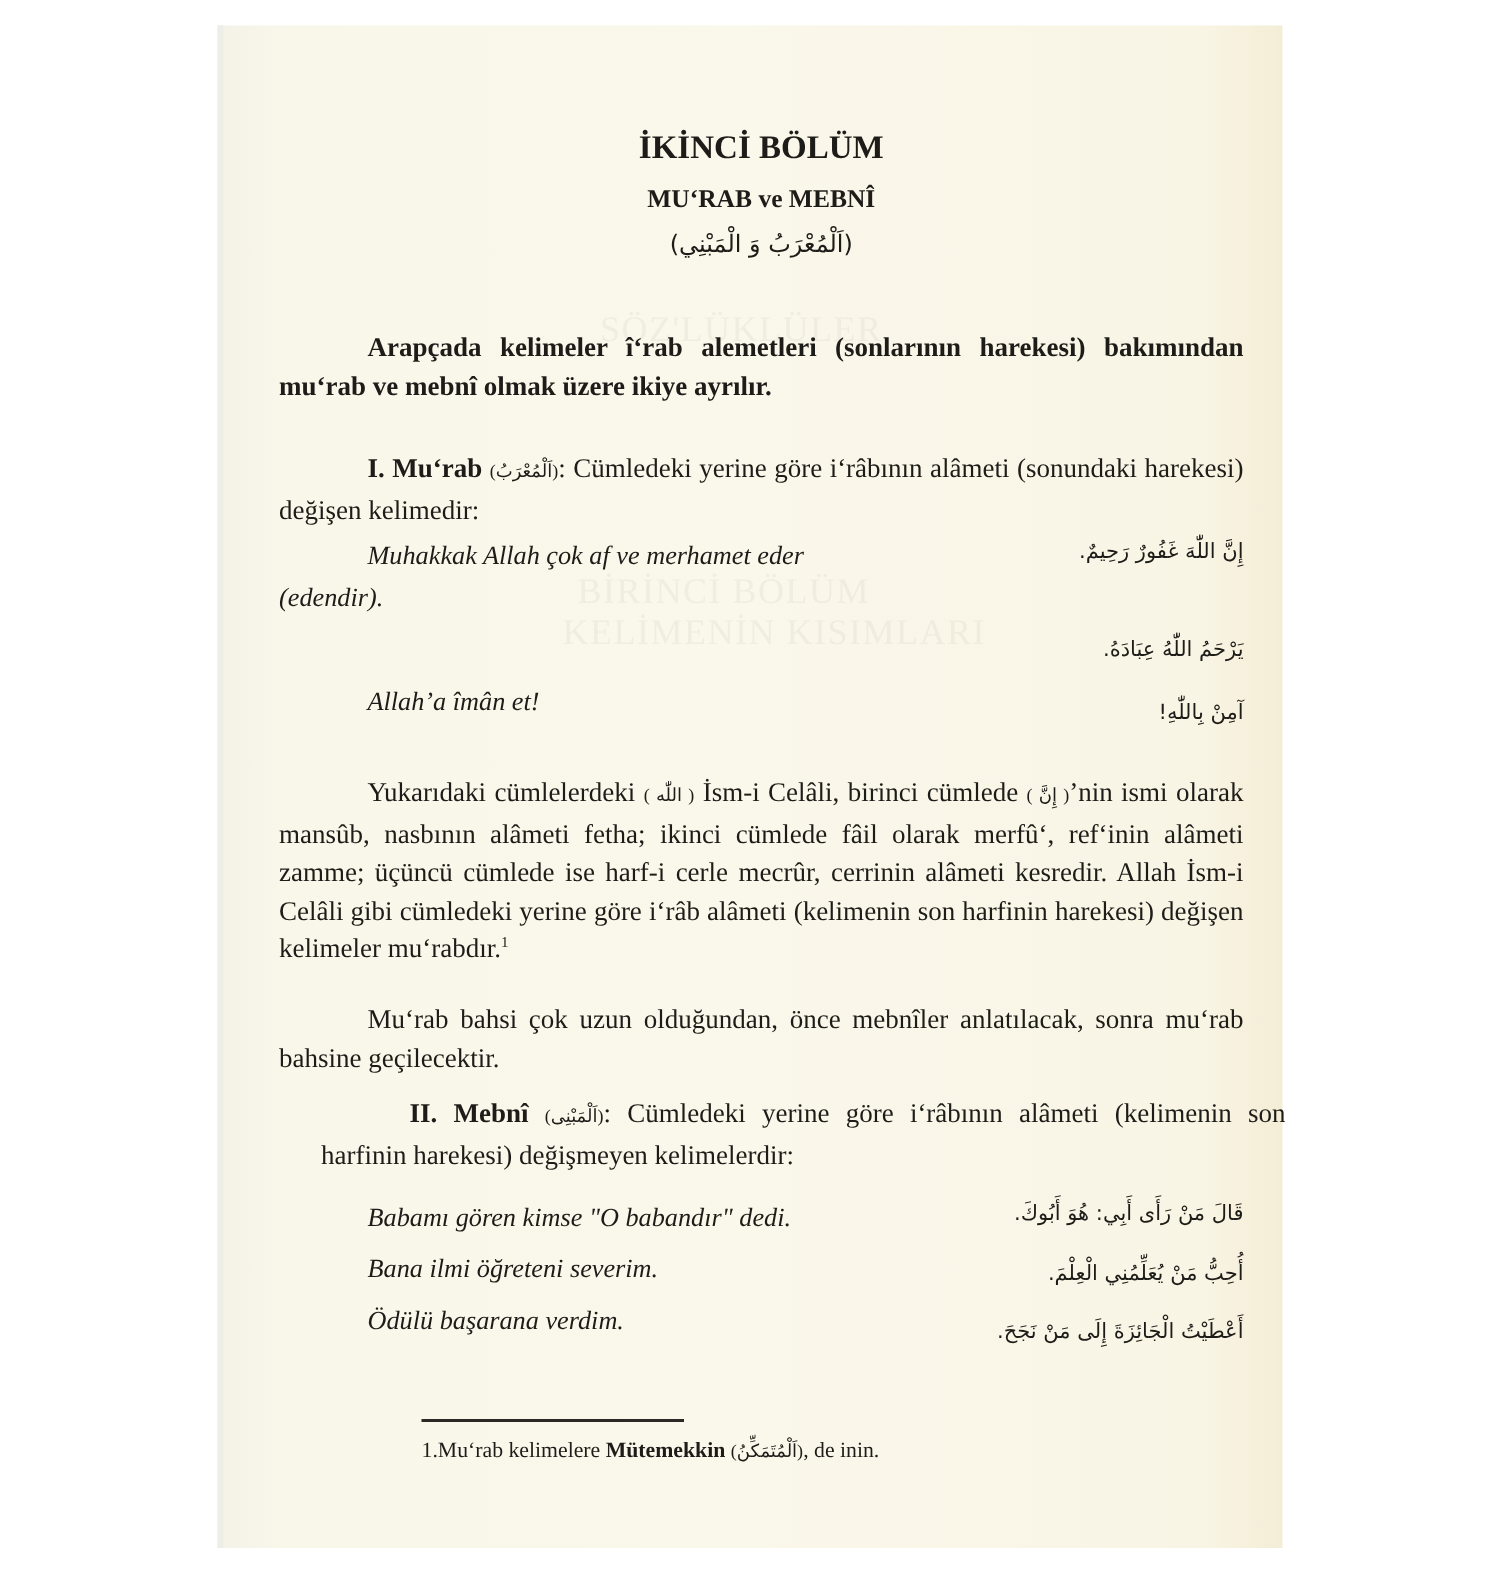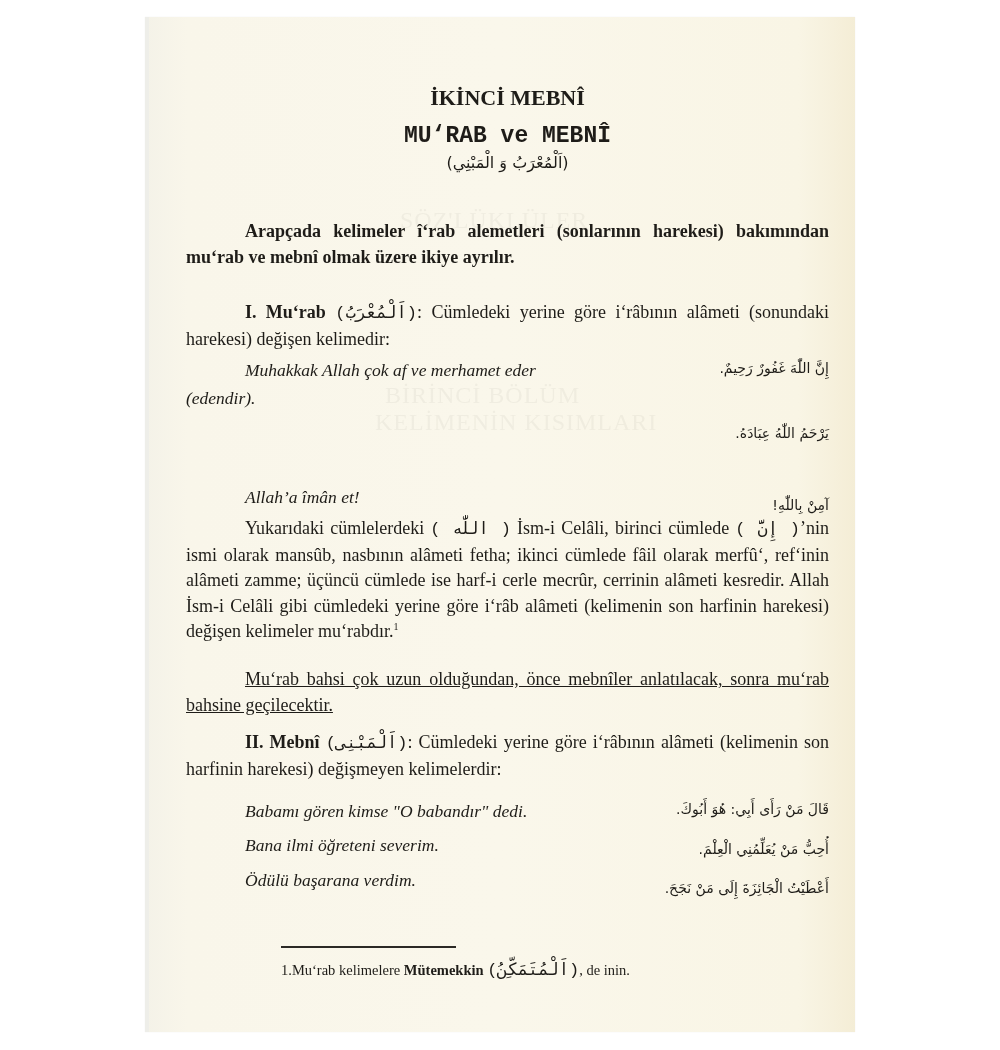--- a/index.html
+++ b/index.html
@@ -55,22 +55,21 @@
       font-weight: bold;
       font-size: 22px;
     }
     .heading2 {
       position: absolute;
       top: 106px;
       left: 0;
       width: 643px;
       text-align: center;
       font-weight: bold;
-      font-size: 23px;
-      font-family: Liberation Mono, monospace;
+      font-size: 17px;
     }
     .heading-ar {
       position: absolute;
       top: 136px;
       left: 0;
       width: 643px;
       text-align: center;
       font-size: 16px;
       font-family: "DejaVu Sans", sans-serif;
     }
@@ -81,22 +80,22 @@
       font-size: 18px;
       line-height: 25.5px;
       text-align: justify;
     }
     .para .indent {
       display: inline-block;
       width: 59px;
     }
     .bold { font-weight: bold; }
     .ar-inline {
-      font-family: Liberation Mono, monospace;
-      font-size: 17px;
+      font-family: Liberation Serif, serif;
+      font-size: 12px;
       direction: rtl;
       unicode-bidi: isolate;
     }
     .example {
       position: absolute;
       left: 0;
       width: 643px;
       height: 26px;
       font-size: 17.5px;
       font-style: italic;
@@ -144,21 +143,21 @@
 <body>
 
 <div class="page">
 
   <div class="ghost" style="left:255px; top:170px;">SÖZ'LÜKLÜLER</div>
   <div class="ghost" style="left:240px; top:345px;">BİRİNCİ BÖLÜM</div>
   <div class="ghost" style="left:230px; top:372px;">KELİMENİN KISIMLARI</div>
 
   <div class="content">
 
-    <div class="heading1">İKİNCİ MEBNÎ</div>
+    <div class="heading1">İKİNCİ BÖLÜM</div>
     <div class="heading2">MU‘RAB ve MEBNÎ</div>
     <div class="heading-ar" dir="rtl">(اَلْمُعْرَبُ وَ الْمَبْنِي)</div>
 
     <div class="para" style="top:202px;font-weight:bold;">
       <span class="indent"></span><span>Arapçada kelimeler î‘rab alemetleri  (sonlarının harekesi) bakımından mu‘rab ve mebnî olmak üzere ikiye ayrılır.</span>
     </div>
 
     <div class="para" style="top:283px;">
       <span class="indent"></span><span class="bold">I. Mu‘rab</span>
       <span class="ar-inline">(اَلْمُعْرَبُ)</span><span>: Cümledeki yerine göre i‘râbının alâmeti (sonundaki harekesi) değişen kelimedir:</span>
@@ -167,34 +166,34 @@
     <div class="example" style="top:343px;">
       <span class="tr">Muhakkak Allah çok af ve merhamet eder</span>
       <span class="ar">إِنَّ اللّٰهَ غَفُورٌ رَحِيمٌ.</span>
       <span class="cont">(edendir).</span>
     </div>
 
     <div class="example" style="top:408px;">
       <span class="ar">يَرْحَمُ اللّٰهُ عِبَادَهُ.</span>
     </div>
 
-    <div class="example" style="top:440px;margin-top:30px;">
+    <div class="example" style="top:440px;">
       <span class="tr">Allah’a îmân et!</span>
       <span class="ar" style="top:10px;">آمِنْ بِاللّٰهِ!</span>
     </div>
 
     <div class="para" style="top:499px;">
       <span class="indent"></span><span>Yukarıdaki cümlelerdeki </span><span class="ar-inline">( اللّٰه )</span><span> İsm-i Celâli, birinci cümlede </span><span class="ar-inline">( إِنَّ )</span><span>’nin ismi olarak mansûb, nasbının alâmeti fetha; ikinci cümlede fâil olarak merfû‘, ref‘inin alâmeti zamme; üçüncü cümlede ise harf-i cerle mecrûr, cerrinin alâmeti kesredir. Allah İsm-i Celâli gibi cümledeki yerine göre i‘râb alâmeti (kelimenin son harfinin harekesi) değişen kelimeler mu‘rabdır.</span><sup>1</sup>
     </div>
 
-    <div class="para" style="top:650px;text-decoration:underline;">
+    <div class="para" style="top:650px;">
       <span class="indent"></span><span>Mu‘rab bahsi çok uzun olduğundan, önce mebnîler anlatılacak, sonra mu‘rab bahsine geçilecektir.</span>
     </div>
 
-    <div class="para" style="top:713px;">
+    <div class="para" style="top:713px;margin-left:28px;">
       <span class="indent"></span><span class="bold">II. Mebnî</span>
       <span class="ar-inline">(اَلْمَبْنِى)</span><span>: Cümledeki yerine göre i‘râbının alâmeti (kelimenin son harfinin harekesi) değişmeyen kelimelerdir:</span>
     </div>
 
     <div class="example" style="top:784px;">
       <span class="tr">Babamı gören kimse "O babandır" dedi.</span>
       <span class="ar">قَالَ مَنْ رَأَى أَبِي: هُوَ أَبُوكَ.</span>
     </div>
 
     <div class="example" style="top:818px;">

